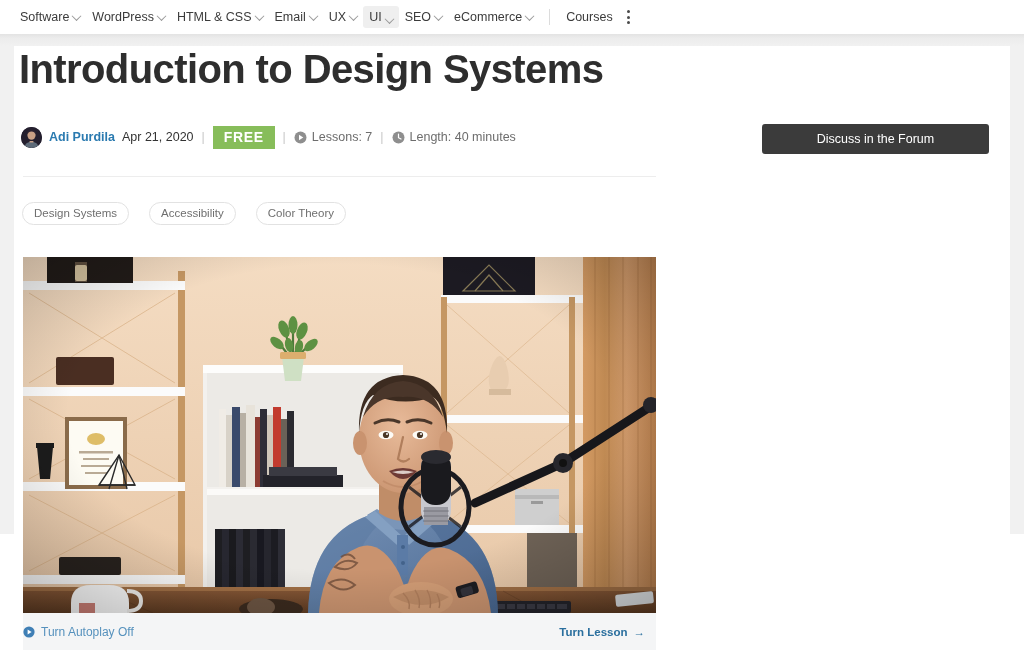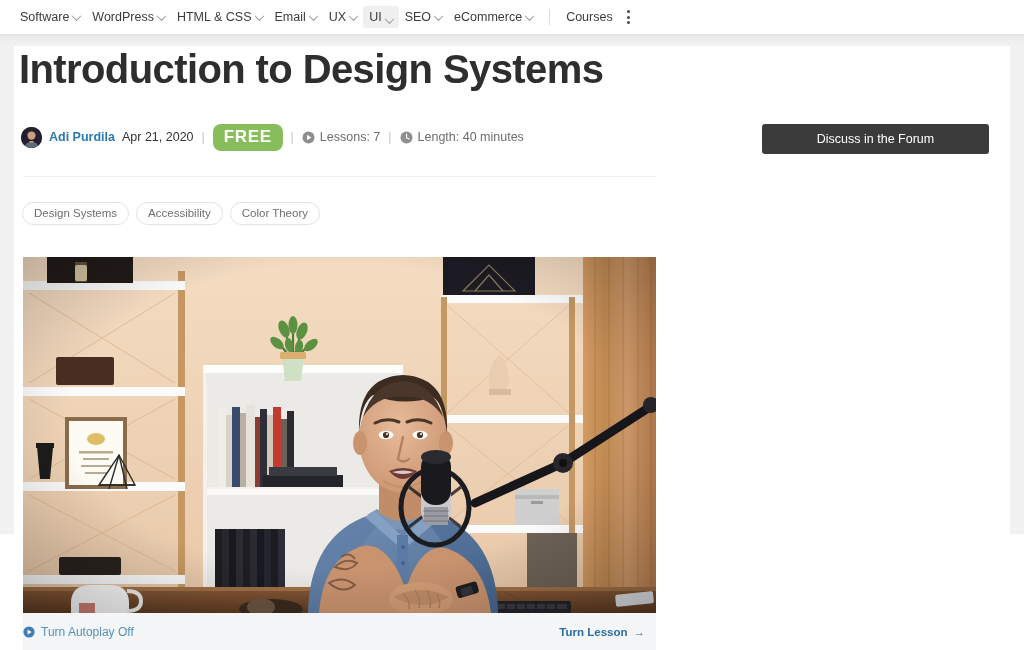--- a/index.html
+++ b/index.html
@@ -57,35 +57,35 @@
   }
   .avatar {
     width: 21px; height: 21px; border-radius: 50%; overflow: hidden;
     flex: none; margin-right: 7px; background: #2a2535; position: relative;
   }
   .avatar svg { display: block; }
   .author { color: #2a7ab0; font-weight: bold; font-size: 12.5px; margin-right: 7px; cursor: pointer; }
   .date { color: #333; font-size: 12.5px; }
   .bar { color: #c8c8c8; margin: 0 8px; }
   .free-badge {
-    background: #87bd5a; color: #fff; font-weight: bold; font-size: 17px;
-    letter-spacing: 0.6px; padding: 3px 11px 4px; border-radius: 8px;
+    background: #87bd5a; color: #fff; font-weight: bold; font-size: 14px;
+    letter-spacing: 0.6px; padding: 3px 11px 4px; border-radius: 0;
   }
   .meta-chunk { display: flex; align-items: center; gap: 5px; color: #6d6d6d; font-size: 12.5px; }
   .meta-chunk b { font-weight: normal; color: #6d6d6d; }
   .ico { flex: none; display: block; }
 
   
   .divider {
     position: absolute; left: 9px; top: 142px; width: 633px; height: 1px;
     background: #ededed;
   }
 
   
-  .tags { position: absolute; left: 8px; top: 168px; display: flex; gap: 7px; }
+  .tags { position: absolute; left: 8px; top: 168px; display: flex; gap: 20px; }
   .tag {
     border: 1px solid #e2e2e2; border-radius: 12px; padding: 4px 11px 5px;
     font-size: 11.5px; color: #6f6f6f; cursor: pointer; background: #fff;
     white-space: nowrap;
   }
 
   
   .actions { position: absolute; left: 748px; top: 90px; width: 227px; }
   .btn {
     width: 227px; height: 30px; background: #3b3b3b; color: #ffffff;

